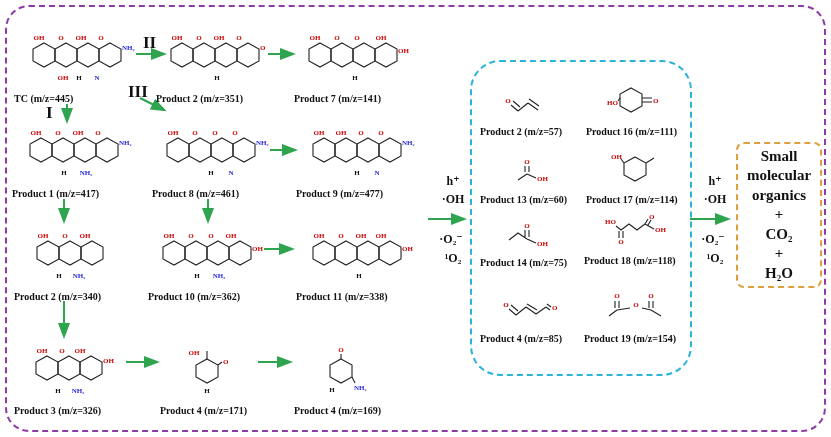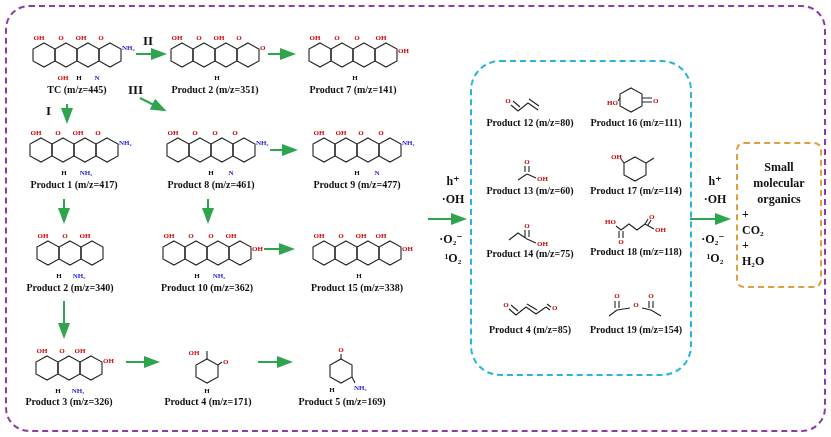--- a/index.html
+++ b/index.html
@@ -1,30 +1,30 @@
 <!DOCTYPE html>
 <html><head>
 <meta charset="utf-8">
 <style>
   html,body{margin:0;padding:0;background:#ffffff;}
   .canvas{position:relative;width:831px;height:437px;background:#fff;overflow:hidden;
           font-family:"Liberation Serif","DejaVu Serif",serif;color:#111;}
   .frame{position:absolute;inset:5px;border:2.5px dashed #8e3ba8;border-radius:24px;pointer-events:none;}
   .overlay{position:absolute;left:0;top:0;z-index:1;}
-  .node{position:absolute;text-align:center;z-index:2;}
+  .node{position:absolute;z-index:2;}
   .node svg{display:block;margin:0 auto;}
-  .plabel{font-weight:bold;font-size:10px;white-space:nowrap;margin-top:1px;}
-  .roman{position:absolute;font-weight:bold;font-size:13px;z-index:3;}
+  .plabel{font-weight:bold;font-size:10px;white-space:nowrap;margin-top:10px;}
+  .roman{position:absolute;font-weight:bold;font-size:17px;z-index:3;}
   .rad{position:absolute;font-weight:bold;font-size:12px;width:46px;text-align:center;z-index:3;}
   .bluebox{position:absolute;left:470px;top:60px;width:218px;height:312px;
            border:2px dashed #2bb3d9;border-radius:30px;z-index:0;}
   .orangebox{position:absolute;left:736px;top:142px;width:86px;height:146px;
              border:2px dashed #df9f3c;border-radius:8px;z-index:2;
-             display:flex;flex-direction:column;justify-content:center;align-items:flex-start;
-             font-weight:bold;font-size:12px;text-align:center;line-height:1.3;padding:4px;box-sizing:border-box;}
+             display:flex;flex-direction:column;justify-content:center;align-items:center;
+             font-weight:bold;font-size:15px;text-align:center;line-height:1.3;padding:4px;box-sizing:border-box;}
   svg text{font-size:7px;font-weight:bold;font-family:"Liberation Serif","DejaVu Serif",serif;}
   .ar{fill:#cc0000;} .ab{fill:#1f1fd6;} .ak{fill:#111111;}
   .bond{stroke:#222;stroke-width:1.1;fill:none;}
   .arrow{stroke:#2ea44f;stroke-width:2;fill:none;}
 </style>
 </head>
 <body>
 
 <div class="canvas">
 
@@ -195,21 +195,21 @@
   <div class="node" style="left:296px;top:225px;width:122px">
     <svg width="116" height="56" viewBox="0 0 116 56">
       <use href="#r4" x="14" y="16"></use>
       <text class="ar" x="20" y="13" text-anchor="middle">OH</text>
       <text class="ar" x="42" y="13" text-anchor="middle">O</text>
       <text class="ar" x="62" y="13" text-anchor="middle">OH</text>
       <text class="ar" x="82" y="13" text-anchor="middle">OH</text>
       <text class="ar" x="103" y="26">OH</text>
       <text class="ak" x="60" y="53" text-anchor="middle">H</text>
     </svg>
-    <div class="plabel">Product 15 (m/z=338)</div>
+    <div class="plabel">Product 11 (m/z=338)</div>
   </div>
 
   <div class="node" style="left:14px;top:341px;width:110px">
     <svg width="94" height="54" viewBox="0 0 94 54">
       <use href="#r3" x="14" y="15"></use>
       <text class="ar" x="20" y="12" text-anchor="middle">OH</text>
       <text class="ar" x="40" y="12" text-anchor="middle">O</text>
       <text class="ar" x="58" y="12" text-anchor="middle">OH</text>
       <text class="ar" x="81" y="22">OH</text>
       <text class="ab" x="56" y="52" text-anchor="middle">NH₂</text>
@@ -230,29 +230,29 @@
   </div>
 
   <div class="node" style="left:294px;top:345px;width:96px">
     <svg width="64" height="50" viewBox="0 0 64 50">
       <use href="#hx" x="20" y="14"></use>
       <path class="bond" d="M31,14 L31,9 M42,32 L45,38"></path>
       <text class="ar" x="31" y="7" text-anchor="middle">O</text>
       <text class="ab" x="44" y="45">NH₂</text>
       <text class="ak" x="22" y="47" text-anchor="middle">H</text>
     </svg>
-    <div class="plabel">Product 5 (m/z=169)</div>
+    <div class="plabel">Product 4 (m/z=169)</div>
   </div>
 
   <div class="node" style="left:480px;top:92px;width:100px">
     <svg width="54" height="24" viewBox="0 0 54 24">
       <path class="bond" d="M8,13 L15,19 M10,9 L17,15 M15,19 L25,11 M25,11 L35,18 M26,7 L36,14"></path>
       <text class="ar" x="5" y="11" text-anchor="middle">O</text>
     </svg>
-    <div class="plabel">Product 12 (m/z=80)</div>
+    <div class="plabel">Product 2 (m/z=57)</div>
   </div>
 
   <div class="node" style="left:586px;top:84px;width:100px">
     <svg width="60" height="32" viewBox="0 0 60 32">
       <use href="#hx" x="14" y="4"></use>
       <path class="bond" d="M12,17 L14,14 M36,14 L46,14 M36,18 L46,18"></path>
       <text class="ar" x="12" y="21" text-anchor="end">HO</text>
       <text class="ar" x="47" y="19">O</text>
     </svg>
     <div class="plabel">Product 16 (m/z=111)</div>

